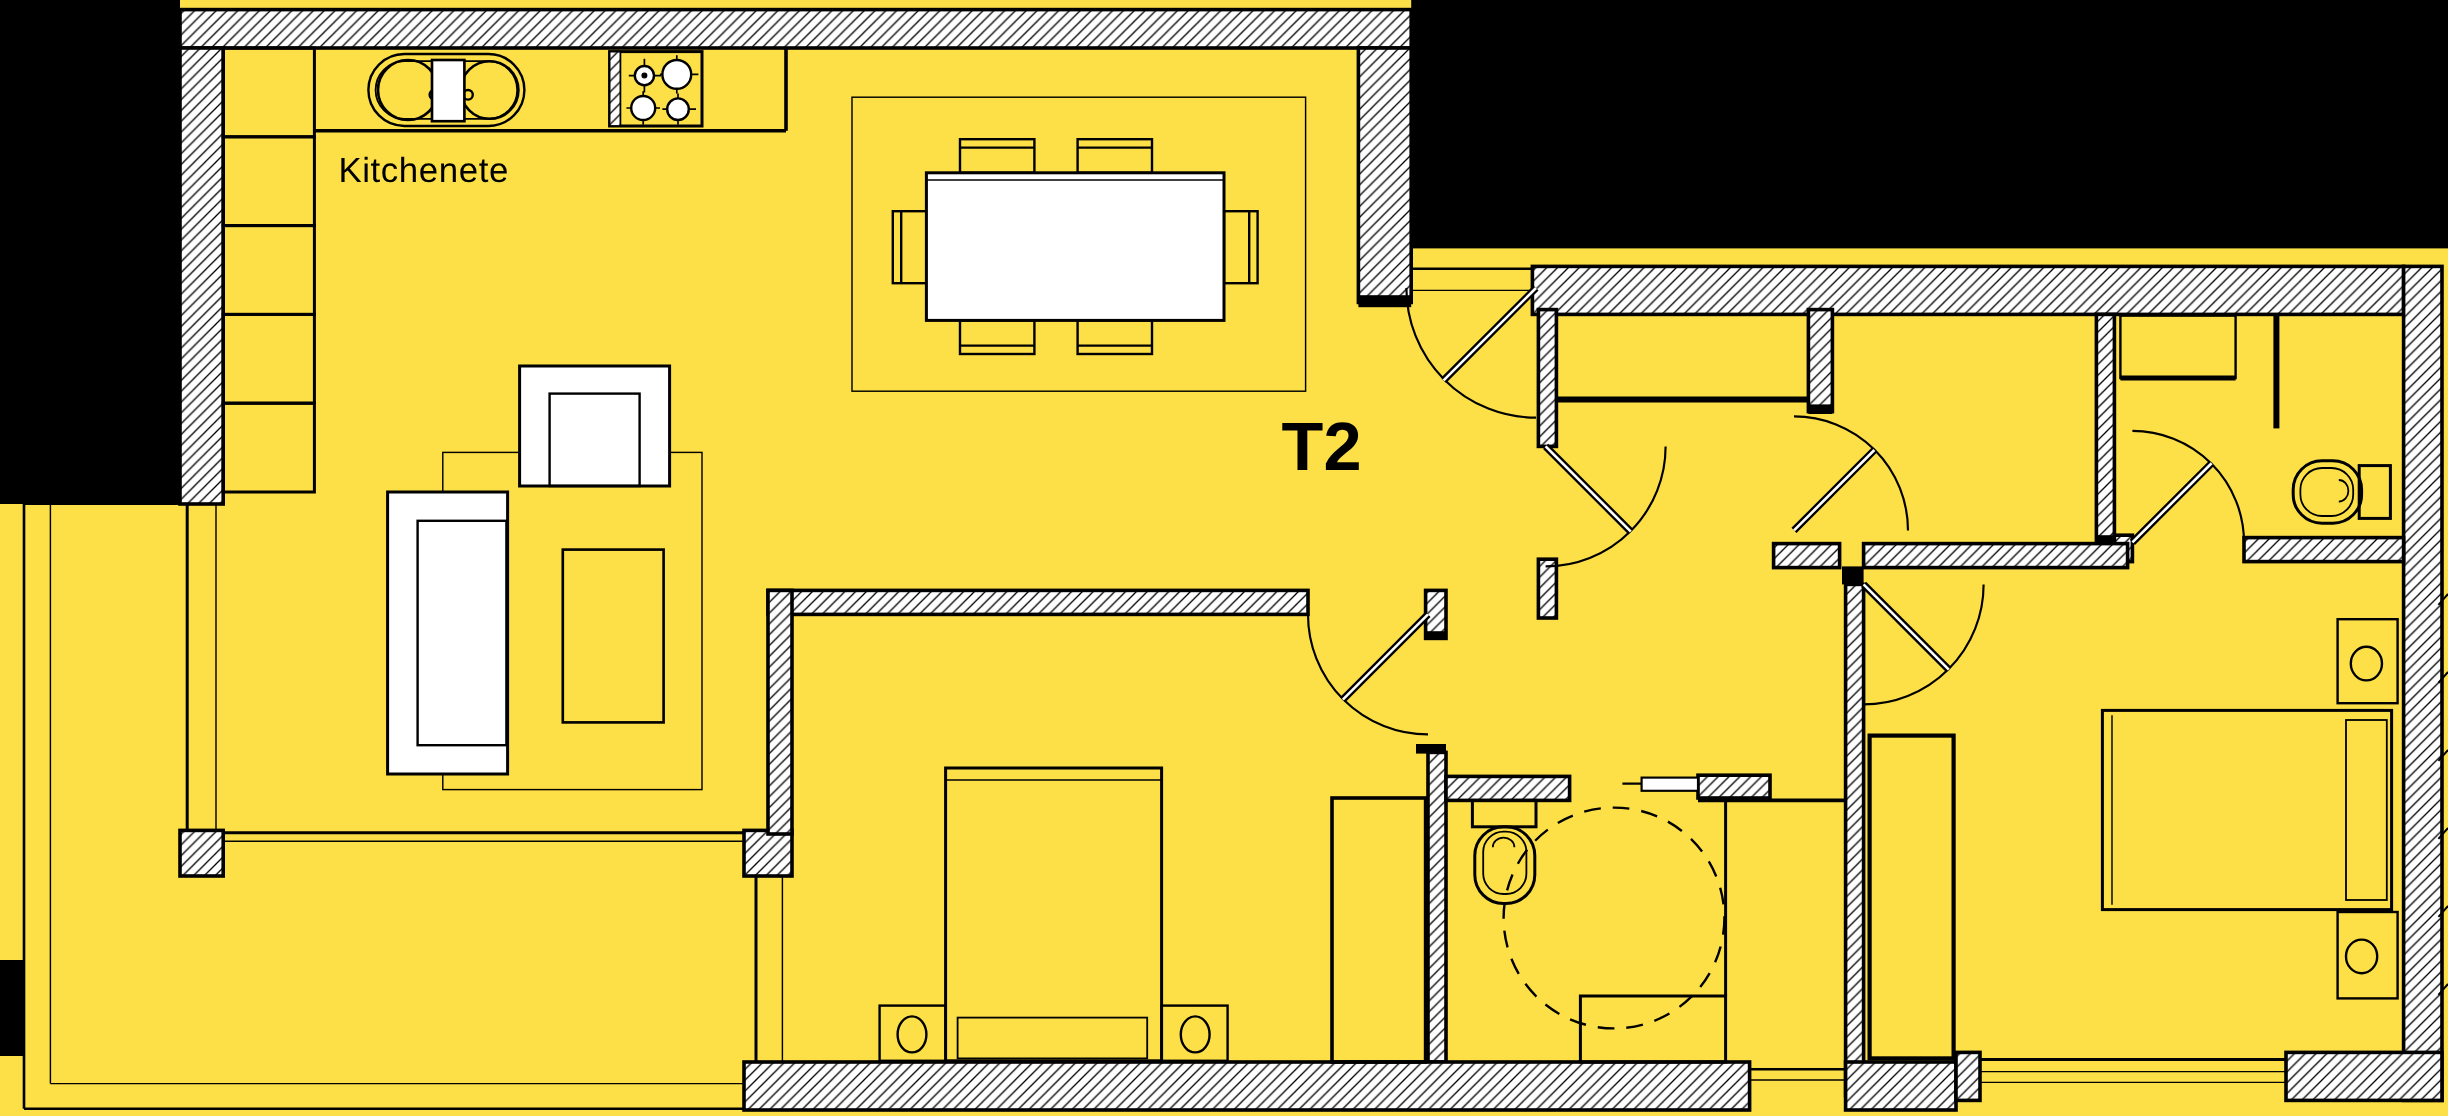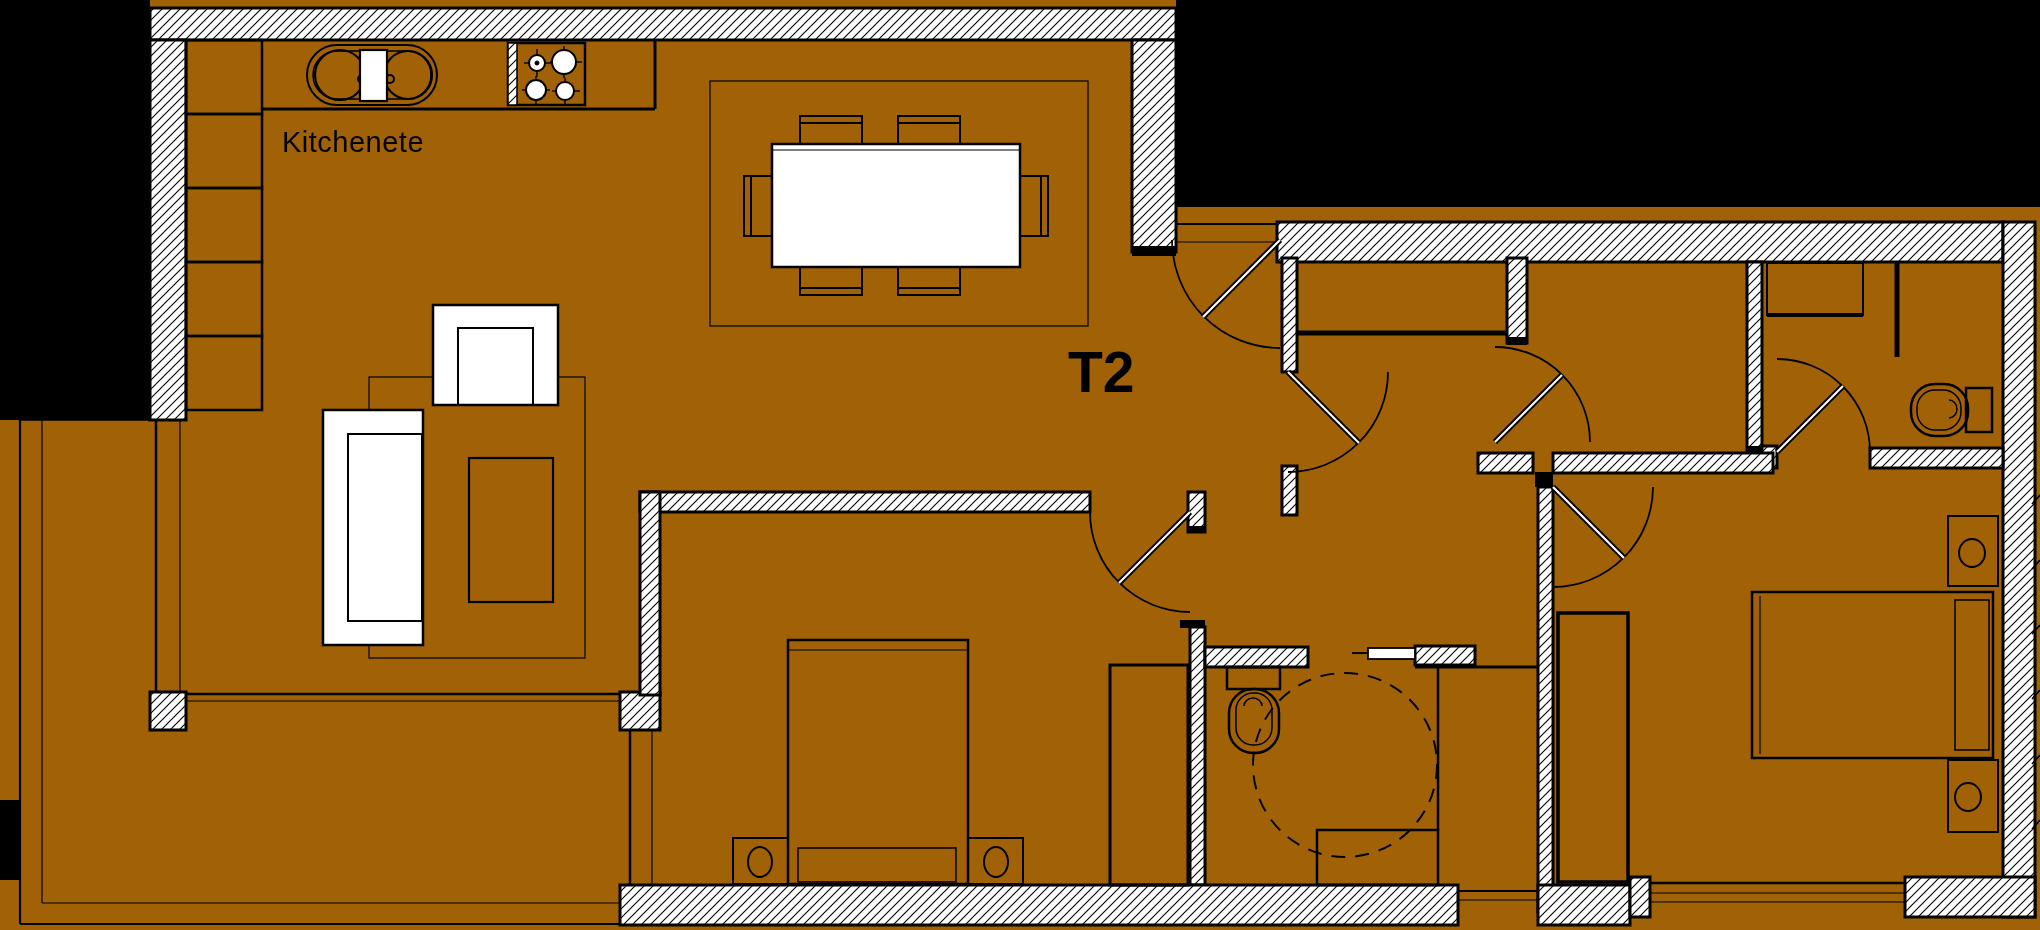--- a/index.html
+++ b/index.html
@@ -1,16 +1,16 @@
 <!DOCTYPE html>
 <html><head>
 <meta charset="utf-8">
 <style>
   html,body{margin:0;padding:0;background:#ffffff;}
-  #stage{position:relative;width:2040px;height:930px;background:#a16207;overflow:hidden;
+  #stage{position:relative;width:2040px;height:930px;background:#fde047;overflow:hidden;
          font-family:"Liberation Sans", sans-serif;}
   svg{display:block}
   .lbl{font-family:"Liberation Sans", sans-serif;fill:#000;}
   .lbl-room{font-size:29px;letter-spacing:0.5px;}
   .lbl-unit{font-size:57px;font-weight:bold;}
 </style>
 </head>
 <body>
 
 <div id="stage">

